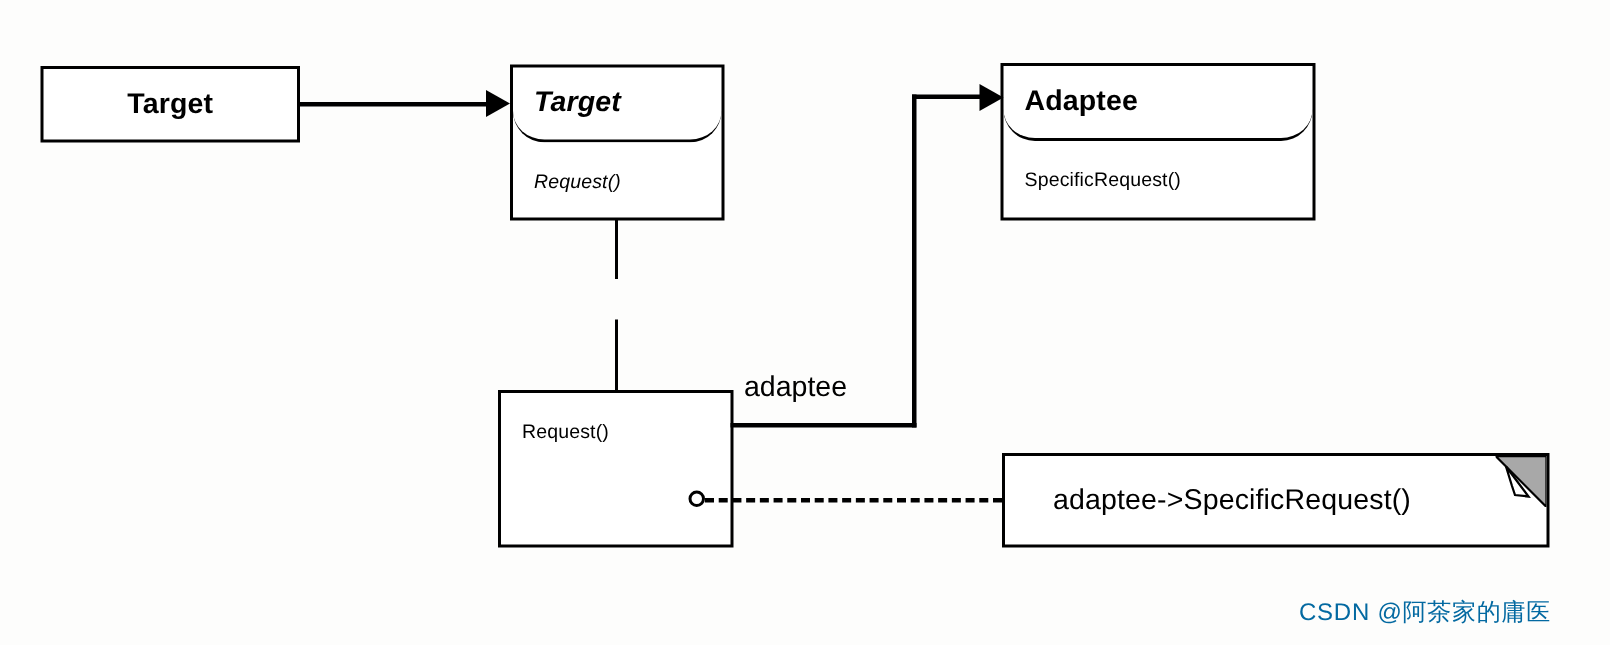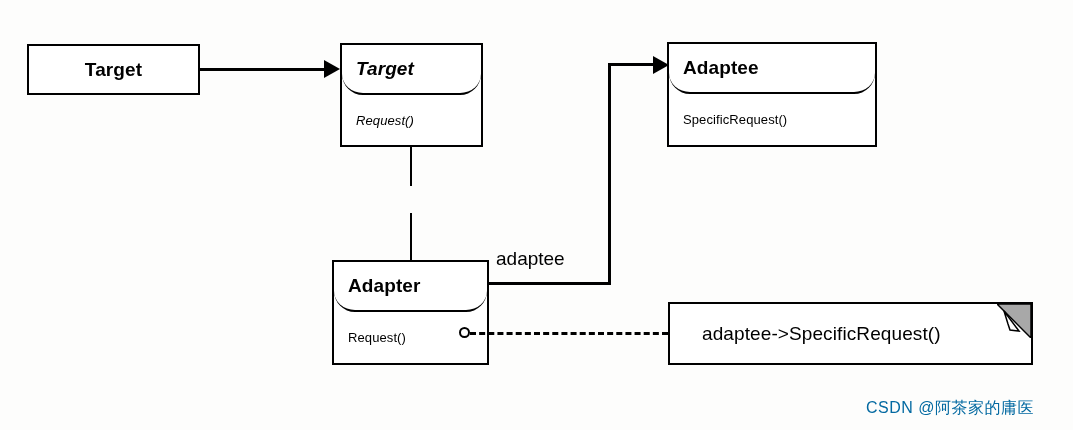--- a/index.html
+++ b/index.html
@@ -162,23 +162,20 @@
   <div class="uml-class" style="left:667px; top:42px; width:210px; height:105px;">
     <div class="uml-compartment divider-below" style="height:50px;">
       <span class="cls-name">Adaptee</span>
     </div>
     <div class="uml-compartment" style="height:51px;">
       <span class="cls-op">SpecificRequest()</span>
     </div>
   </div>
 
   <div class="uml-class" style="left:332px; top:260px; width:157px; height:105px;">
-    <div class="uml-compartment divider-below" style="height:50px;">
-      <span class="cls-name">Adapter</span>
-    </div>
     <div class="uml-compartment" style="height:51px;">
       <span class="cls-op">Request()</span>
     </div>
   </div>
 
   <div class="line-h" style="left:200px; top:68px; width:126px;"></div>
   <div class="arrow-solid" style="left:324px; top:60px;"></div>
 
   <div class="line-v thin" style="left:410px; top:146px; width:2px; height:40px;"></div>
 

